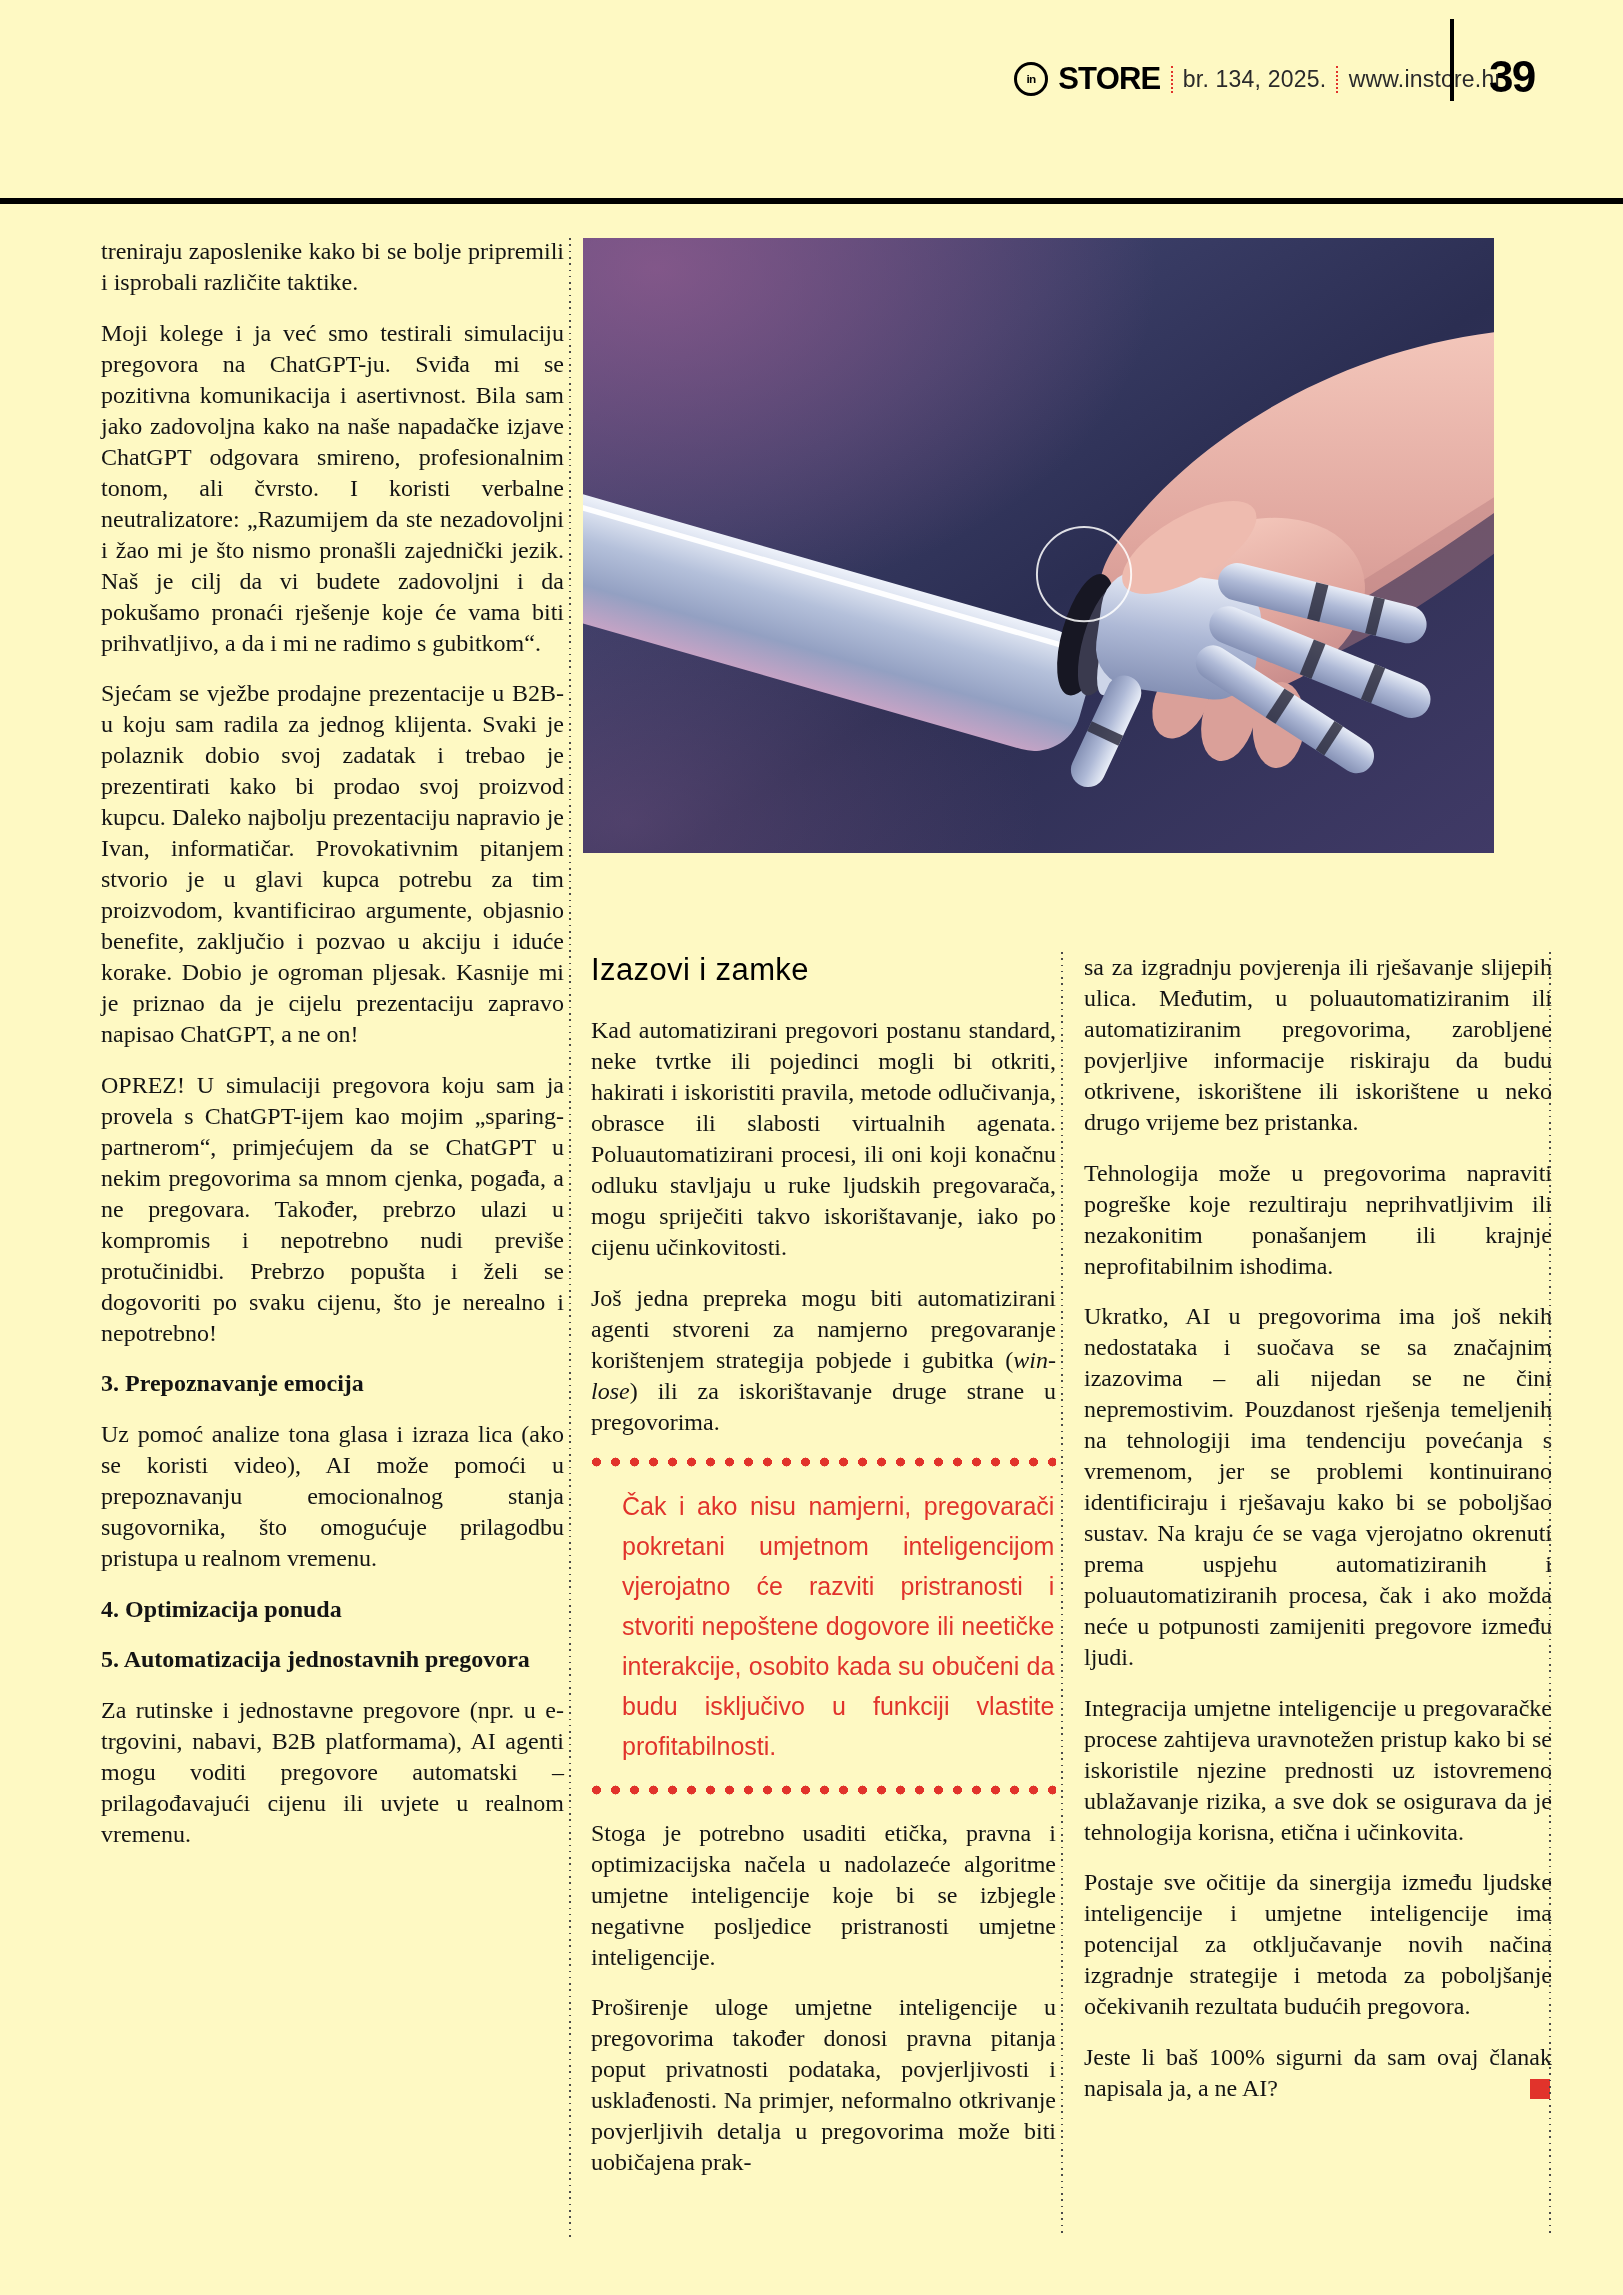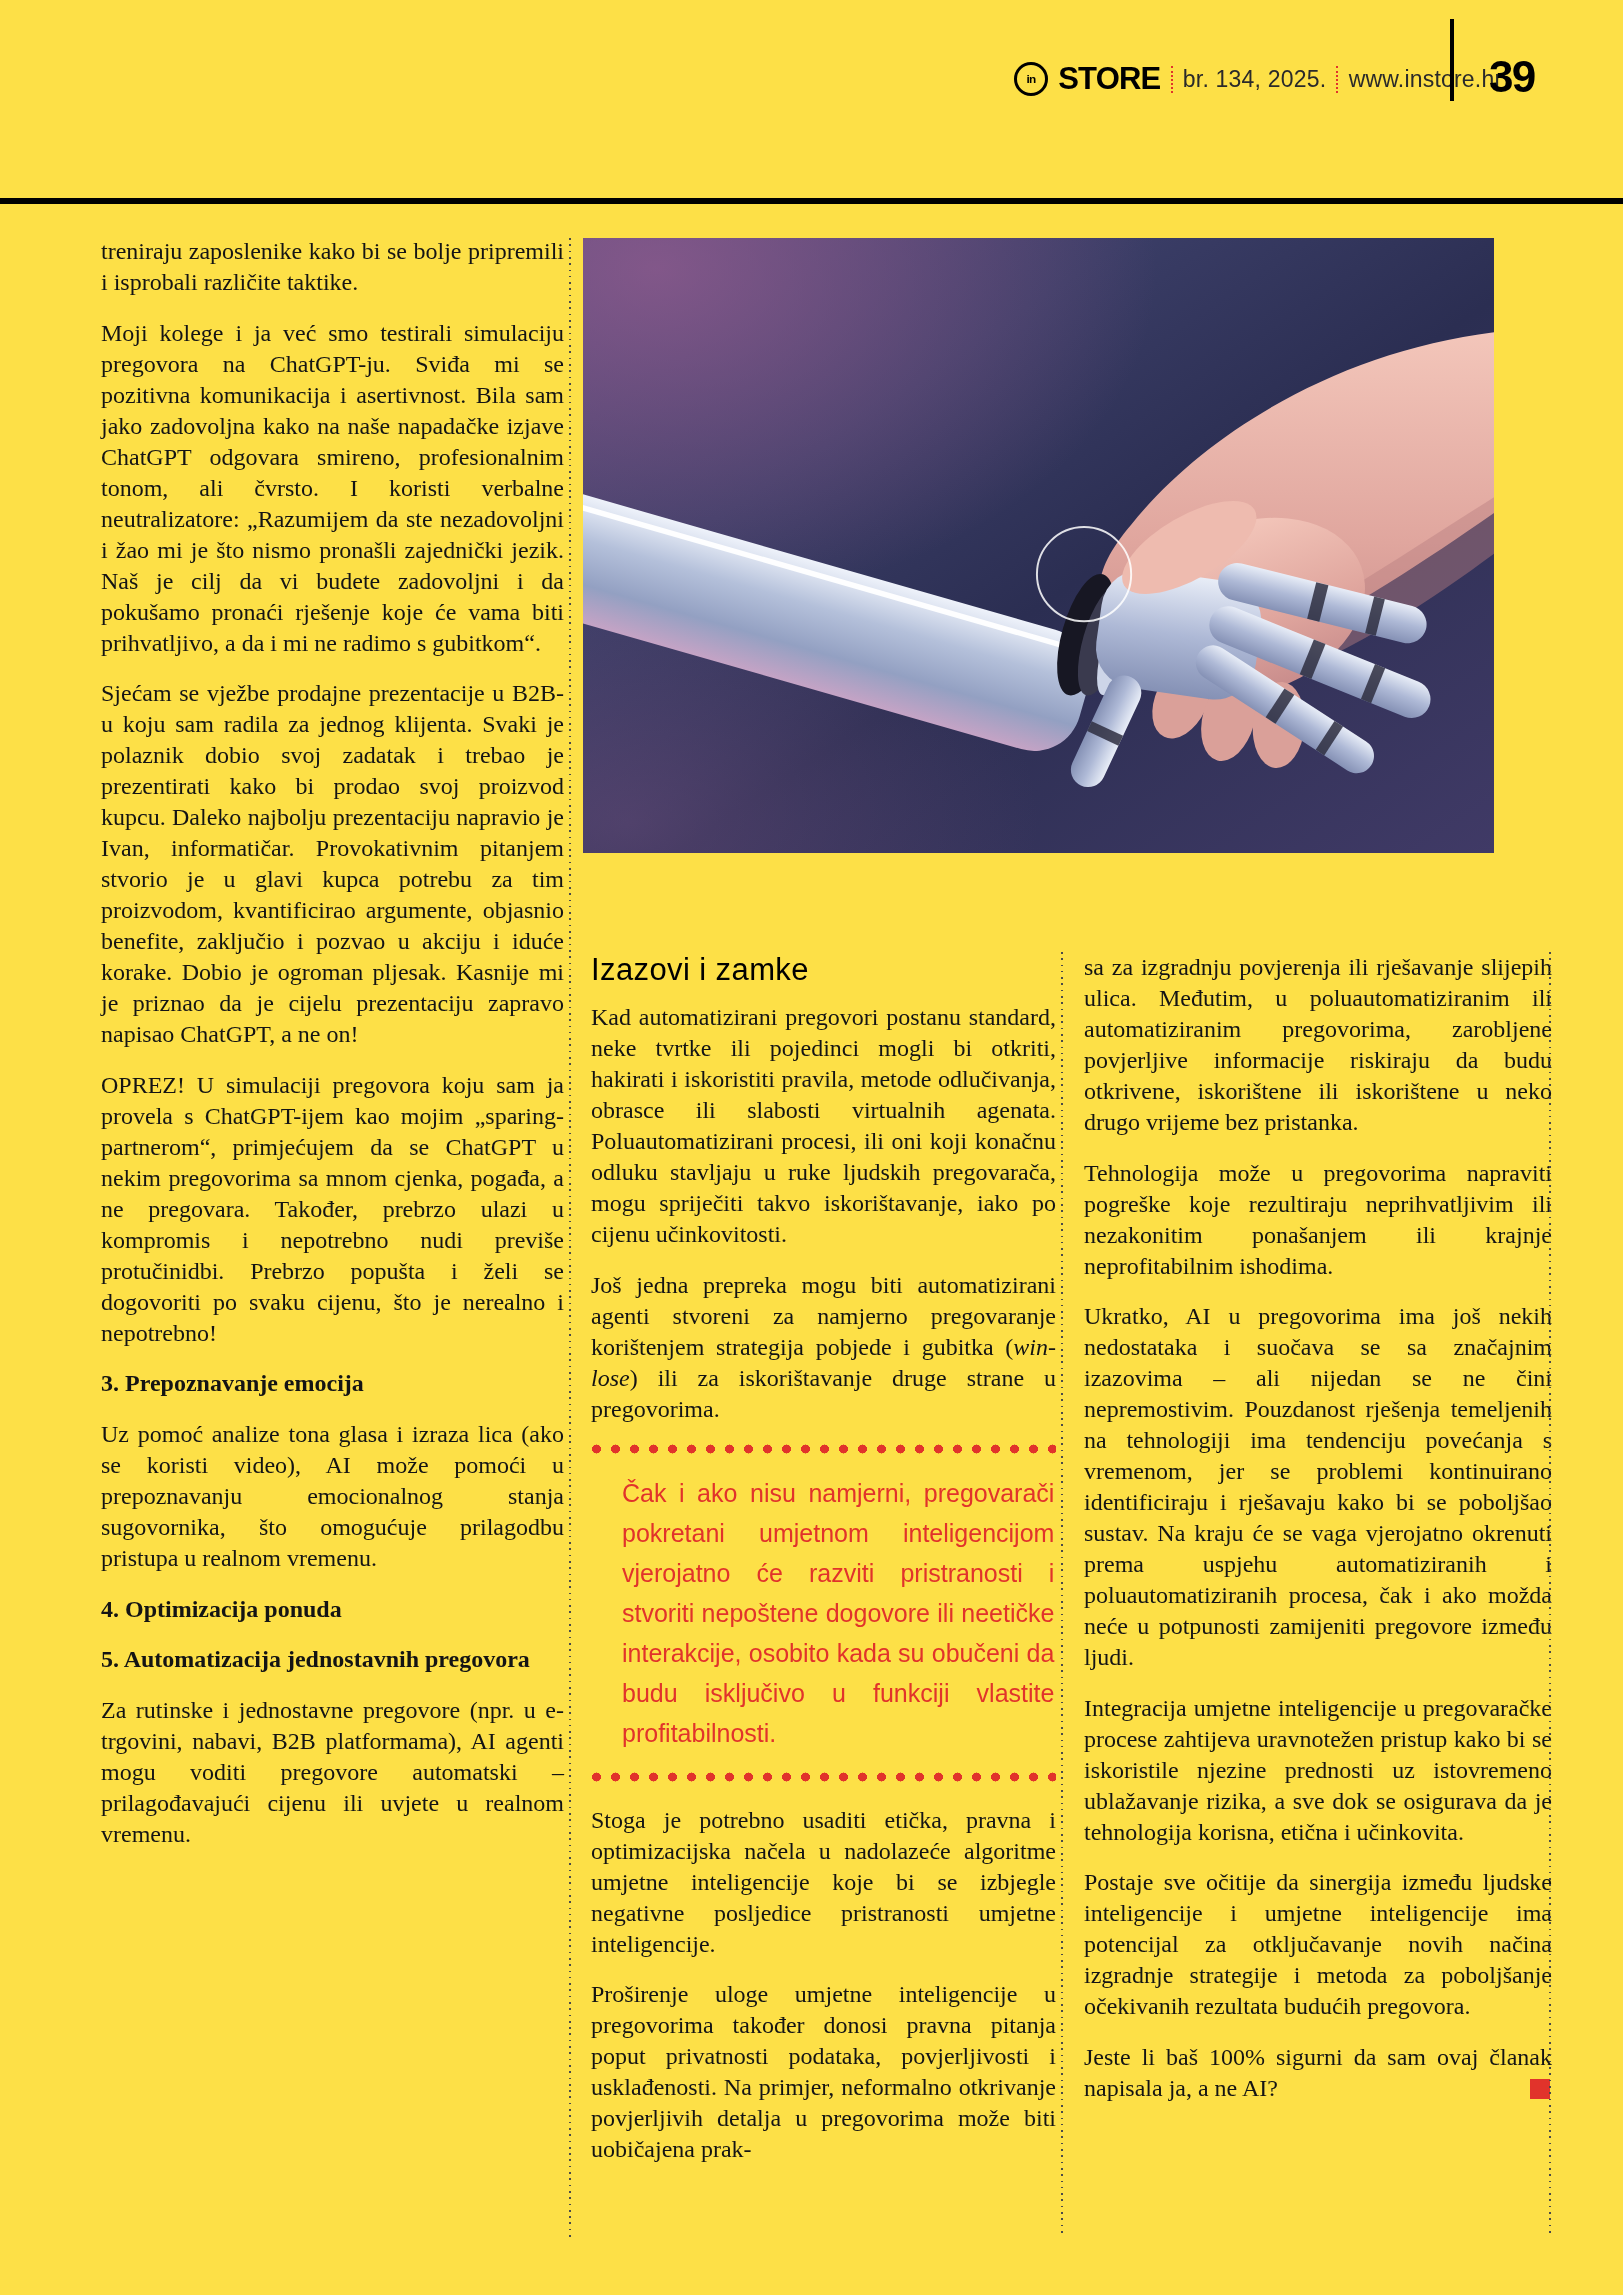--- a/index.html
+++ b/index.html
@@ -1,16 +1,16 @@
 <!DOCTYPE html>
 <html lang="hr" style="font-size:12.6px"><head>
 <meta charset="utf-8">
 <style>
   html,body{margin:0;padding:0;background:#ffffff;}
-  .page{position:relative;width:1623px;height:2295px;background:#fde047;overflow:hidden;
+  .page{position:relative;width:1623px;height:2295px;background:#fef9c3;overflow:hidden;
         font-family:"Liberation Serif",serif;color:#141414;text-decoration:underline;}
 
   
   .masthead{position:absolute;left:1014px;top:60px;height:38px;display:flex;align-items:center;gap:10.2px;
             font-family:"Liberation Sans",sans-serif;}
   .logo-circle{width:28px;height:28px;border:3.1px solid #000;border-radius:50%;
                display:flex;align-items:center;justify-content:center;
                font-weight:700;font-size:11.8px;letter-spacing:-0.8px;color:#000;}
   .logo-text{font-size:31px;font-weight:900;letter-spacing:-0.8px;color:#000;}
   .red-dot-sep{width:0;height:27px;border-left:2.4px dotted #e1332b;}
@@ -33,21 +33,21 @@
 
   
   .col{position:absolute;text-align:justify;hyphens:auto;-webkit-hyphens:auto;}
   .col1{left:101px;top:236px;width:463px;}
   .col2{left:591px;top:952px;width:465px;}
   .col3{left:1084px;top:952px;width:468px;}
   .col p{font-size:24px;line-height:31px;margin:0 0 19.6px;}
   .col p:last-child{margin-bottom:0;}
   .sub-head{font-size:24px;line-height:31px;font-weight:700;margin:4.7px 0 19.6px;text-align:left;}
   .section-heading{font-family:"Liberation Sans",sans-serif;font-weight:500;font-size:31px;
-                   line-height:36px;letter-spacing:0.4px;margin:0 0 14px;text-align:left;color:#000;}
+                   line-height:36px;letter-spacing:0.4px;margin:0 0 27px;text-align:left;color:#000;}
   .ital{font-style:italic;}
 
   
   .quote-block{margin:11px 0 22px;}
   .red-dots{height:10.2px;background-image:radial-gradient(circle 4.7px at 5.5px 5.1px,#e1332b 95%,transparent);
             background-size:19px 10.2px;background-repeat:repeat-x;}
   .quote-text{font-family:"Liberation Sans",sans-serif;font-weight:300;font-size:25px;line-height:40px;
               color:#e1332b;text-align:justify;padding:19px 1.6px 19px 31px;hyphens:auto;}
 
   

